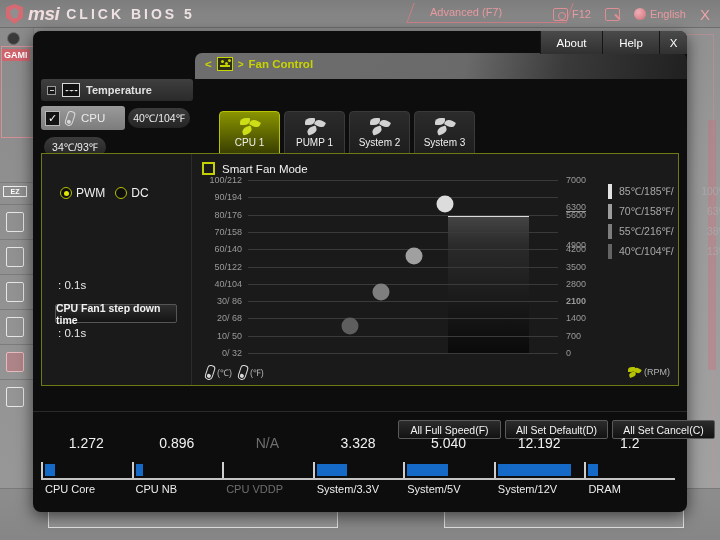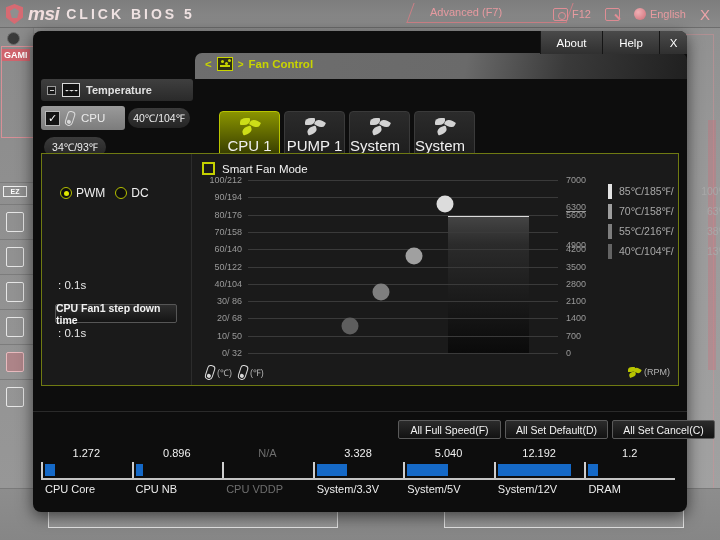--- a/index.html
+++ b/index.html
@@ -278,21 +278,21 @@
   }
   .fan-blade i {
     position: absolute; width: 10px; height: 7px;
     background: #d2d2d2; border-radius: 60% 10% 60% 10%;
   }
   .fan-tab.active .fan-blade i { background: #cddd18; }
   .fan-blade i:nth-child(1) { left: 0px; top: 0px; }
   .fan-blade i:nth-child(2) { left: 10px; top: 2px; transform: rotate(30deg); }
   .fan-blade i:nth-child(3) { left: 2px; top: 9px; transform: rotate(-20deg); }
   .fan-name {
-    font-size: 15px; color: #f0f0f0; margin-top: 2px;
+    font-size: 10px; color: #f0f0f0; margin-top: 2px;
   }
   .fan-rpm {
     position: absolute; left: 4px; bottom: 5px;
     width: 53px; height: 17px; border-radius: 9px;
     background: linear-gradient(#242424, #101010);
     border: 1px solid #3c3c3c;
     color: #e8e8e8; font-size: 10px;
     display: flex; align-items: center; justify-content: center;
   }
   .fan-tab.active .fan-rpm {
@@ -419,21 +419,21 @@
     display: flex; align-items: center; justify-content: center;
   }
 
   
   .volt-sep {
     position: absolute; left: 0; top: 380px; width: 654px; height: 1px;
     background: #2a2a2a;
   }
   .volts { position: absolute; left: 8px; top: 400px; width: 638px; height: 72px; }
   .volt-val {
-    position: absolute; top: 16px; font-size: 11px; color: #f0f0f0;
+    position: absolute; top: 4px; font-size: 14px; color: #f0f0f0;
     transform: translateX(-50%); text-align: right;
   }
   .volt-val.na { color: #6e6e6e; }
   .volt-track {
     position: absolute; top: 31px; height: 16px;
     border-left: 2px solid #cfcfcf;
   }
   .volt-fill {
     position: absolute; left: 2px; top: 2px; height: 12px;
     background: #1569c7;
@@ -621,21 +621,21 @@
             <div class="ytick-l" style="top: 69.2px;">60/140</div>
             <div class="ytick-r" style="top: 69.2px;">4200</div>
             <div class="gridline" style="top: 86.5px;"></div>
             <div class="ytick-l" style="top: 86.5px;">50/122</div>
             <div class="ytick-r" style="top: 86.5px;">3500</div>
             <div class="gridline" style="top: 103.8px;"></div>
             <div class="ytick-l" style="top: 103.8px;">40/104</div>
             <div class="ytick-r" style="top: 103.8px;">2800</div>
             <div class="gridline" style="top: 121.1px;"></div>
             <div class="ytick-l" style="top: 121.1px;">30/ 86</div>
-            <div class="ytick-r" style="top: 121.1px;">2100</div>
+            <div class="ytick-r" style="top: 121.1px; font-weight: bold;">2100</div>
             <div class="gridline" style="top: 138.4px;"></div>
             <div class="ytick-l" style="top: 138.4px;">20/ 68</div>
             <div class="ytick-r" style="top: 138.4px;">1400</div>
             <div class="gridline" style="top: 155.7px;"></div>
             <div class="ytick-l" style="top: 155.7px;">10/ 50</div>
             <div class="ytick-r" style="top: 155.7px;">700</div>
             <div class="gridline" style="top: 173px;"></div>
             <div class="ytick-l" style="top: 173px;">0/ 32</div>
             <div class="ytick-r" style="top: 173px;">0</div>
             <div class="handle" style="left: 102.3px; top: 146.358px; background: rgb(94, 94, 94);"></div>

